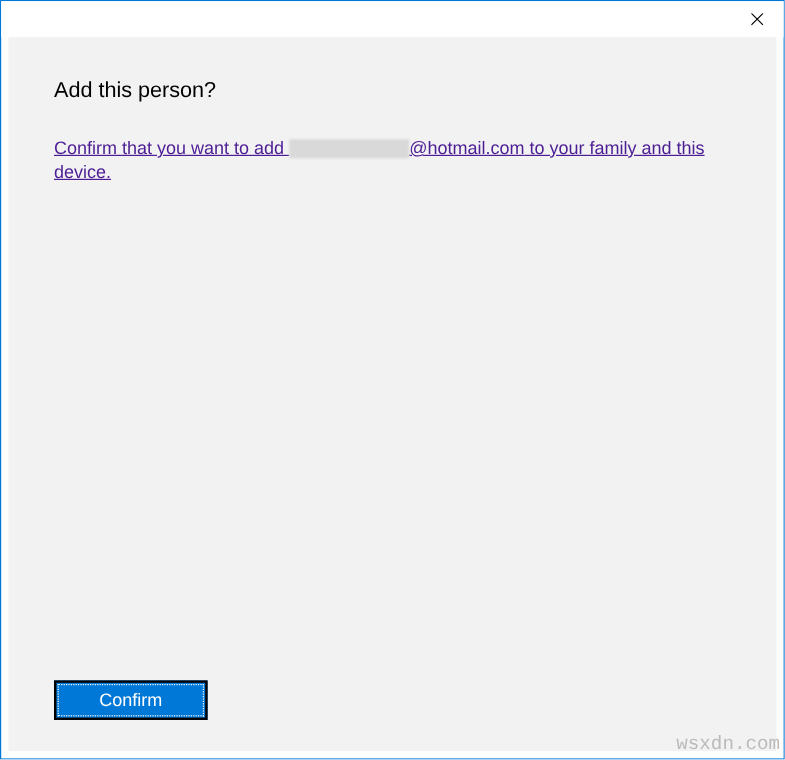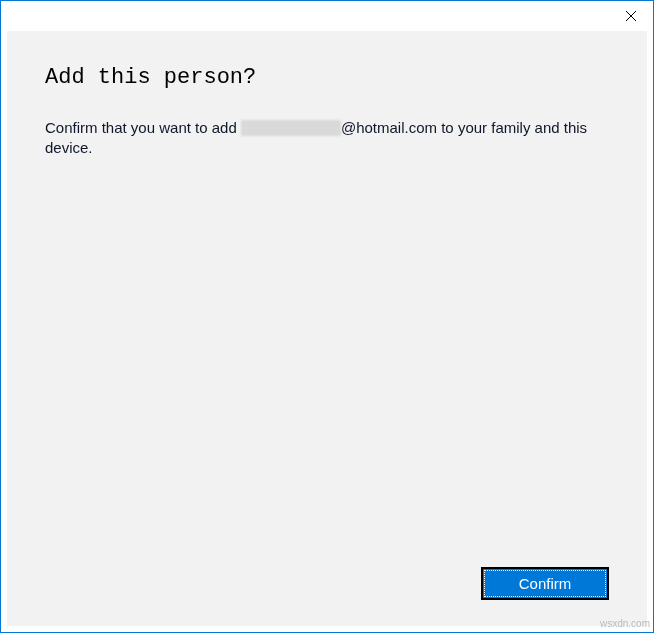--- a/index.html
+++ b/index.html
@@ -42,44 +42,44 @@
     }
     .content {
       flex: 1;
       background: #f2f2f2;
       padding: 34px 38px 20px 38px;
       display: flex;
       flex-direction: column;
       margin: 0 6px 6px 6px;
     }
     .heading {
-      font-size: 22px;
+      font-size: 18px;
       font-weight: 400;
       color: #000;
       margin: 0 0 28px 0;
-      font-family: Liberation Mono, monospace;
     }
     .body-text {
       font-size: 15px;
-      color: #0f172a;
+      color: #4c1d95;
       line-height: 1.35;
       margin: 0;
+      text-decoration: underline;
     }
     .redacted {
       display: inline-block;
       width: 100px;
       height: 16px;
       background: #d9d9d9;
       vertical-align: text-bottom;
       filter: blur(1px);
     }
     .spacer { flex: 1; }
     .button-row {
       display: flex;
-      justify-content: flex-end;
+      justify-content: flex-start;
       gap: 8px;
       padding-bottom: 6px;
       margin-top: 16px;
     }
     .btn {
       min-width: 128px;
       height: 33px;
       border: none;
       font-size: 15px;
       font-family: inherit;
@@ -94,23 +94,23 @@
       outline-offset: -4px;
     }
     .btn-secondary {
       background: #cccccc;
       color: #000;
     }
     .watermark {
       position: absolute;
       bottom: 4px;
       right: 4px;
-      font-size: 10px;
+      font-size: 16px;
       color: #bbb;
-      font-family: Liberation Sans, sans-serif;
+      font-family: Liberation Mono, monospace;
     }
   </style>
 </head>
 <body>
 
 <div class="window">
   <div class="titlebar">
     <button class="close-btn">
       <svg width="10" height="10" viewBox="0 0 10 10">
           <path d="M0 0 L10 10 M10 0 L0 10" stroke="currentColor" stroke-width="1" fill="none"></path>

